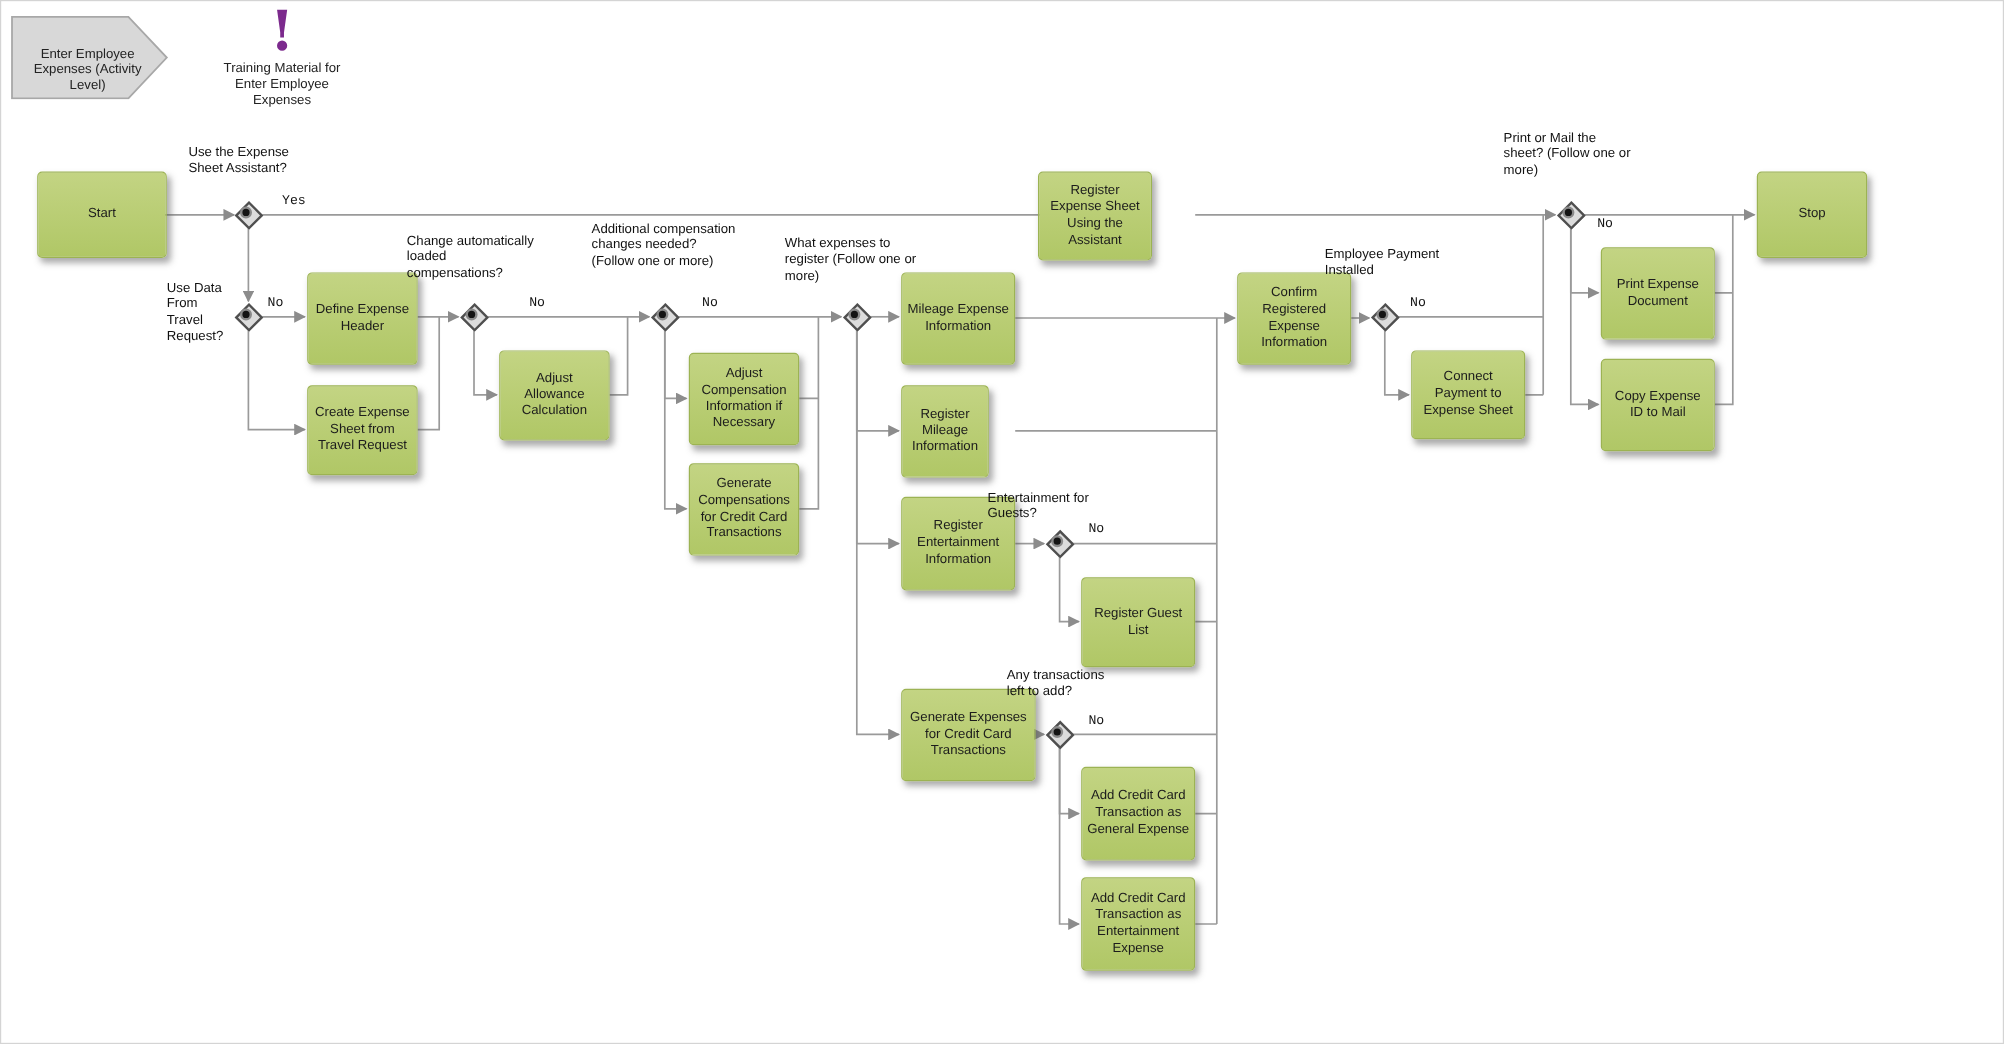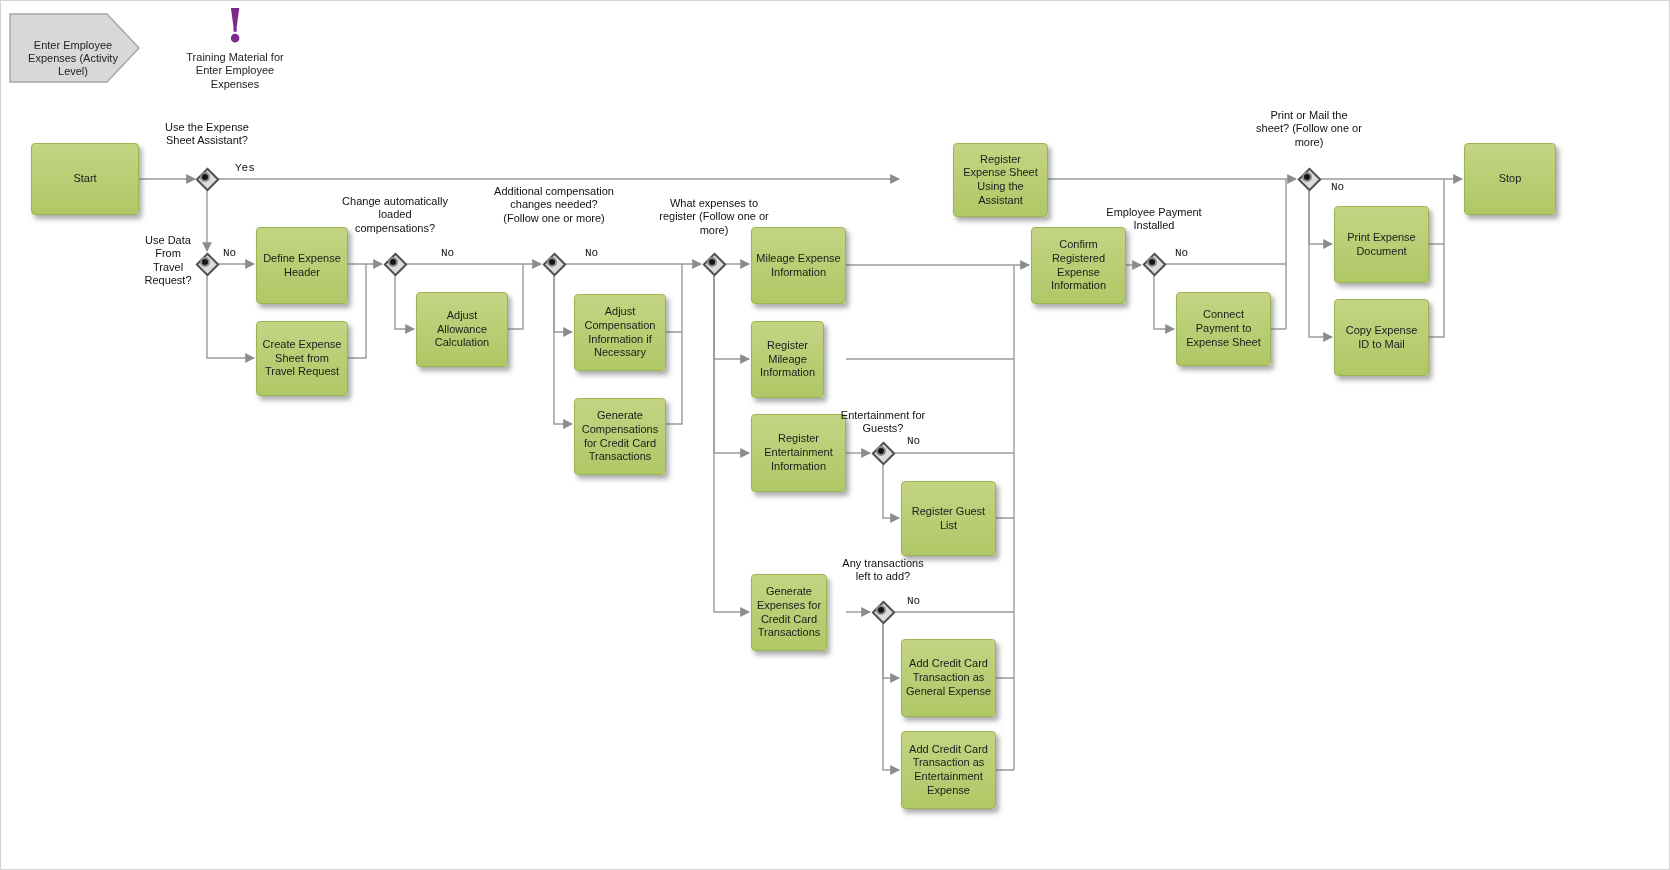--- a/index.html
+++ b/index.html
@@ -12,21 +12,21 @@
   svg.wires { position: absolute; left: 0; top: 0; pointer-events: none; }
   .node {
     position: absolute;
     background: linear-gradient(180deg, #c3d483, #b0c766);
     border: 1px solid #9cb353; border-radius: 4px;
     box-shadow: 3px 4px 5px rgba(90,90,90,0.5);
     display: flex; align-items: center; justify-content: center;
     text-align: center; font-size: 11px; color: #1c1c1c;
     padding: 4px; line-height: 1.25; cursor: pointer;
   }
-  .lbl { position: absolute; font-size: 11px; color: #111; text-align: center; line-height: 1.22; }
+  .lbl { position: absolute; font-size: 11px; color: #111; line-height: 1.22; }
   .branch { position: absolute; font-size: 11px; color: #111; font-family: Liberation Mono, monospace; }
   .gw { position: absolute; width: 24px; height: 24px; }
   .gw .dia {
     position: absolute; left: 3.5px; top: 3.5px; width: 17px; height: 17px;
     transform: rotate(45deg); background: #dcdcdc; border: 2px solid #4f4f4f;
   }
   .gw .dot {
     position: absolute; left: 5px; top: 5px; width: 10px; height: 10px;
     border-radius: 50%; background: #141414; border: 2px solid #8a8a8a;
   }
@@ -101,39 +101,39 @@
     </div>
   <div class="node" style="left:255px;top:320px;width:92px;height:75px">
       <span>Create Expense Sheet from Travel Request</span>
     </div>
   <div class="node" style="left:415px;top:291px;width:92px;height:75px">
       <span>Adjust Allowance Calculation</span>
     </div>
   <div class="node" style="left:573px;top:293px;width:92px;height:77px">
       <span>Adjust Compensation Information if Necessary</span>
     </div>
-  <div class="node" style="left:573px;top:397px;width:92px;height:77px">
+  <div class="node" style="left:573px;top:385px;width:92px;height:77px">
       <span>Generate Compensations for Credit Card Transactions</span>
     </div>
-  <div class="node" style="left:952px;top:142px;width:95px;height:74px">
+  <div class="node" style="left:864px;top:142px;width:95px;height:74px">
       <span>Register Expense Sheet Using the Assistant</span>
     </div>
   <div class="node" style="left:750px;top:226px;width:95px;height:77px">
       <span>Mileage Expense Information</span>
     </div>
   <div class="node" style="left:750px;top:320px;width:73px;height:77px">
       <span>Register Mileage Information</span>
     </div>
   <div class="node" style="left:750px;top:413px;width:95px;height:78px">
       <span>Register Entertainment Information</span>
     </div>
   <div class="node" style="left:900px;top:480px;width:95px;height:75px">
       <span>Register Guest List</span>
     </div>
-  <div class="node" style="left:750px;top:573px;width:76px;height:77px">
+  <div class="node" style="left:750px;top:573px;width:112px;height:77px">
       <span>Generate Expenses for Credit Card Transactions</span>
     </div>
   <div class="node" style="left:900px;top:638px;width:95px;height:78px">
       <span>Add Credit Card Transaction as General Expense</span>
     </div>
   <div class="node" style="left:900px;top:730px;width:95px;height:78px">
       <span>Add Credit Card Transaction as Entertainment Expense</span>
     </div>
   <div class="node" style="left:1030px;top:226px;width:95px;height:77px">
       <span>Confirm Registered Expense Information</span>

